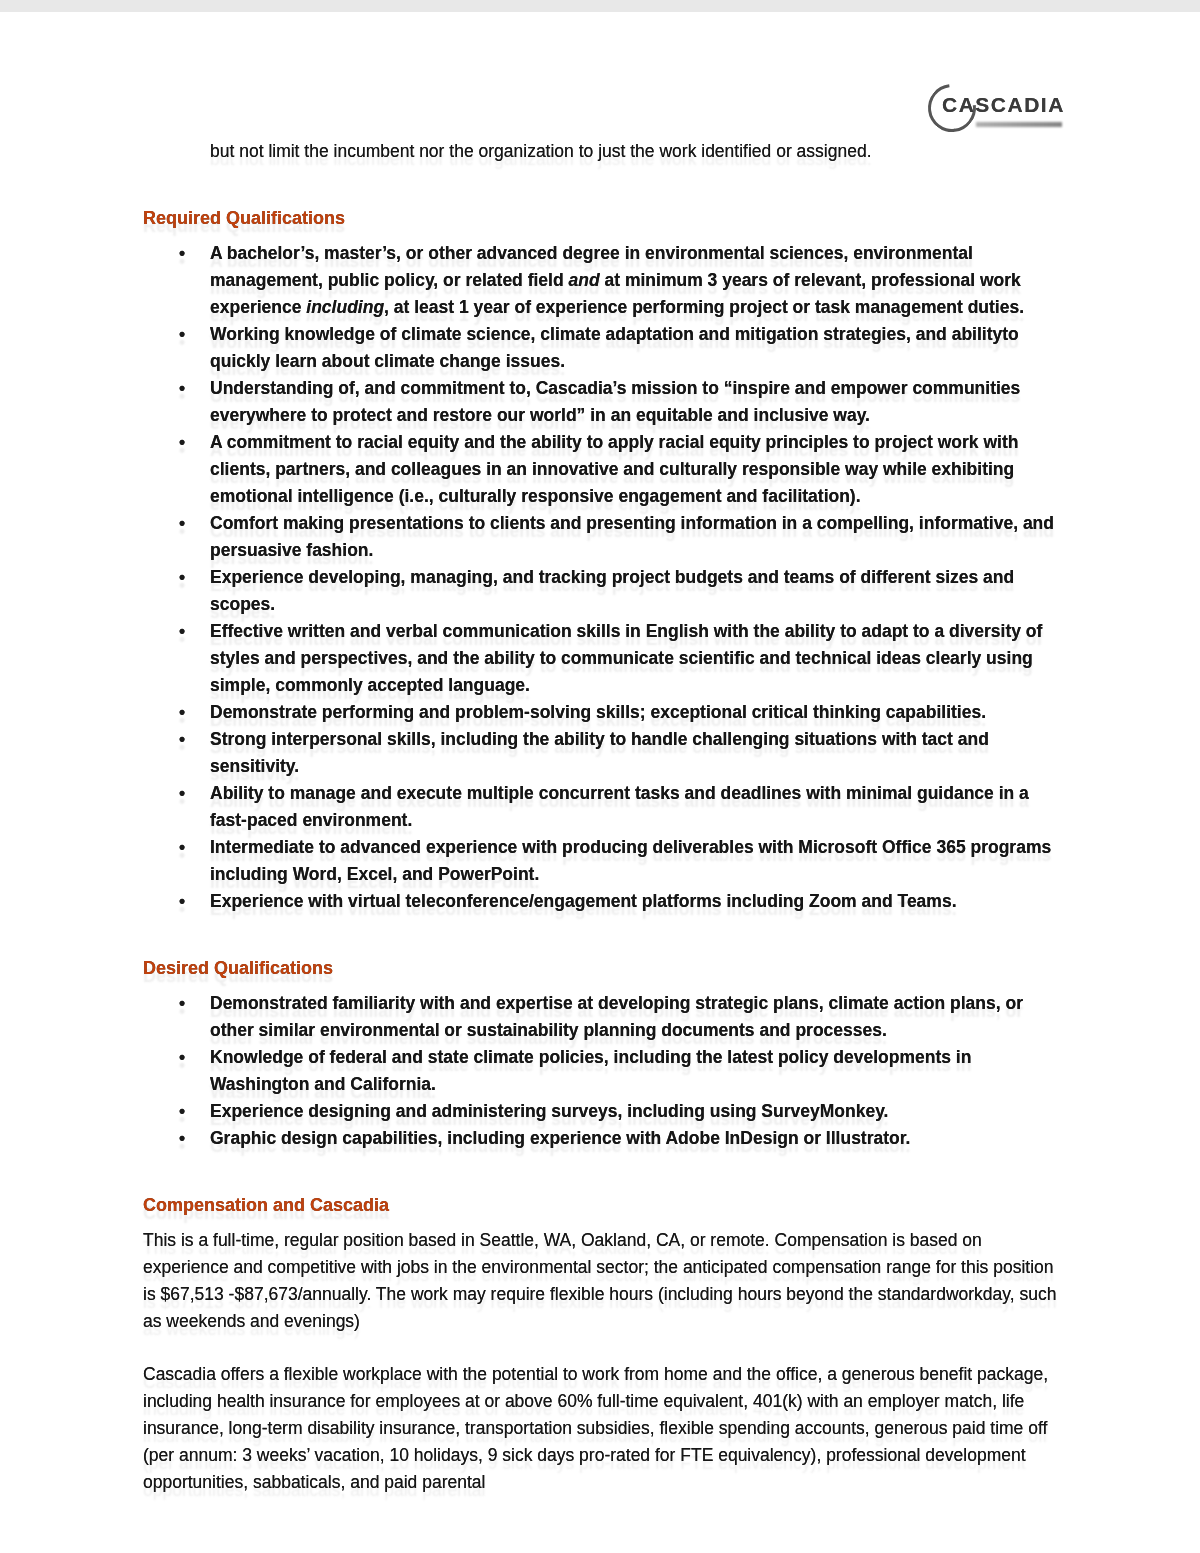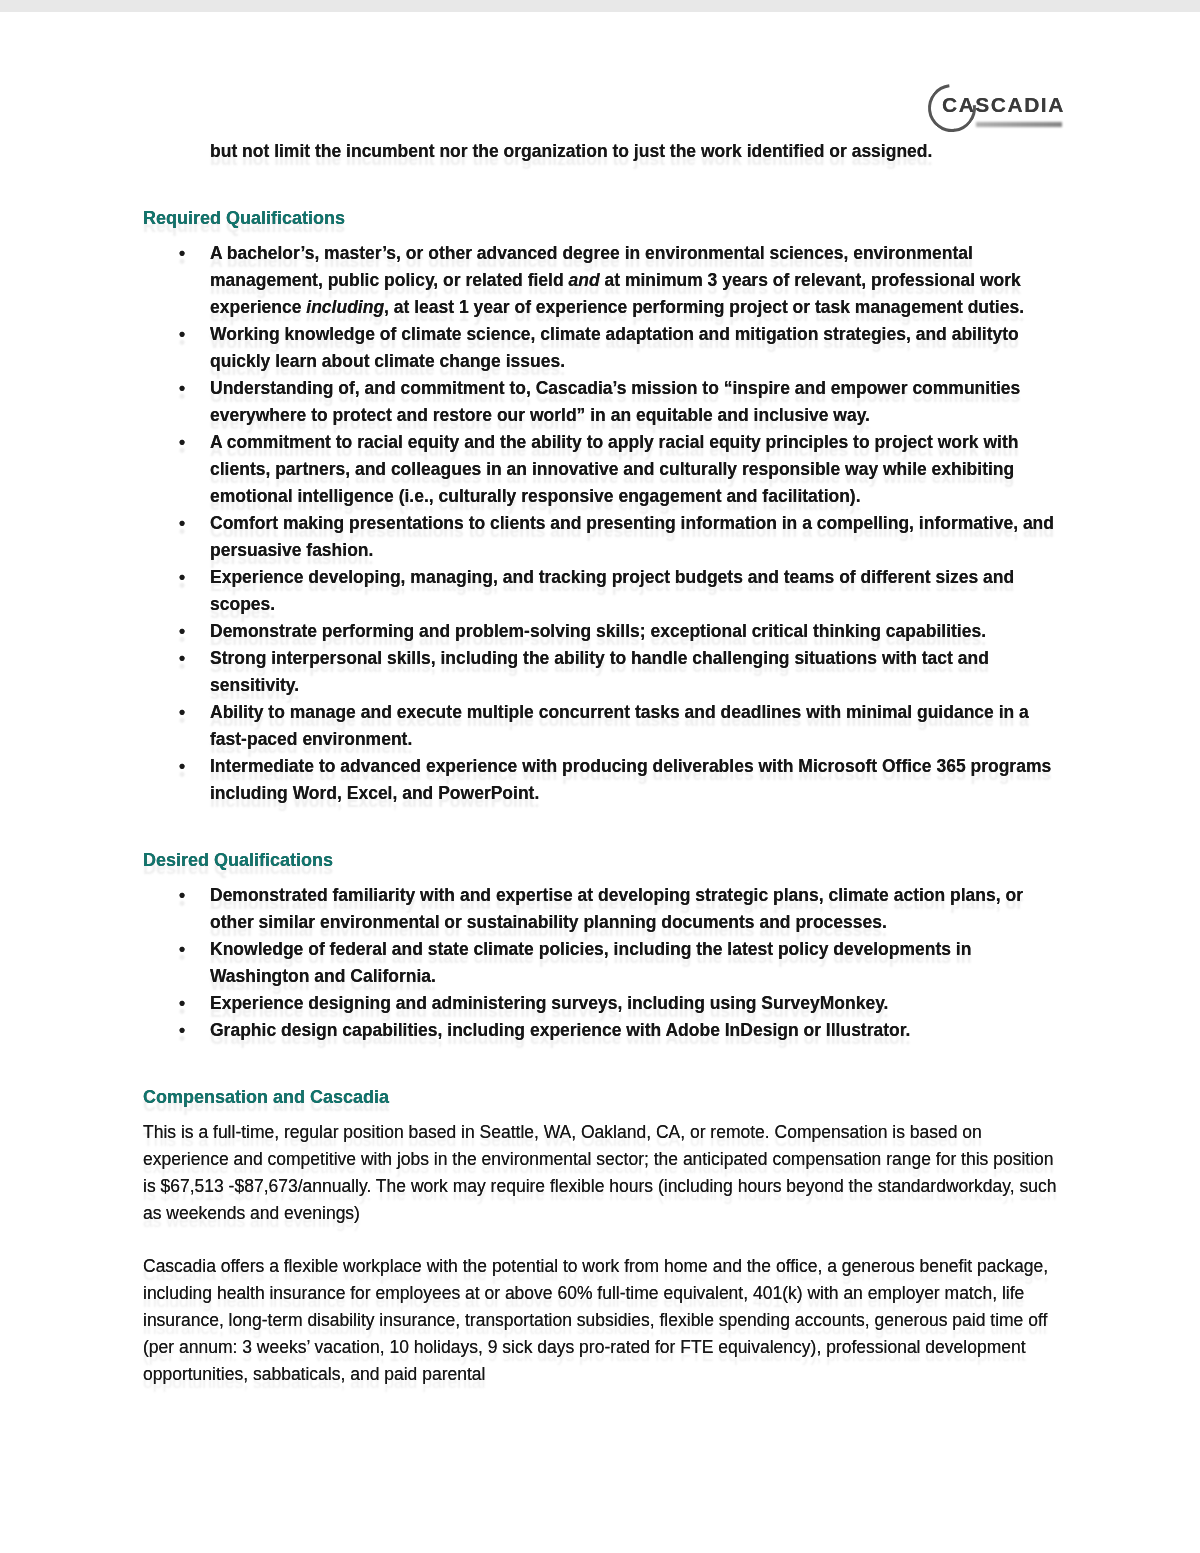--- a/index.html
+++ b/index.html
@@ -15,27 +15,26 @@
   .content {
     padding:0 132px 0 143px;
     font-size:17.5px;
     line-height:27px;
     
     text-shadow: 0 0 0.5px rgba(25,25,25,0.85), 0 8px 2px rgba(145,145,145,0.16);
   }
   .intro {
     margin:126px 0 0 0;
     text-indent:67px;
-    font-weight:bold;
   }
   h2.section-heading {
     font-size:18px;
     line-height:27px;
     font-weight:bold;
-    color:#0f766e;
+    color:#c2410c;
     margin:40px 0 8px 0;
   }
   ul.bullet-list { margin:0; padding:0; list-style:none; }
   ul.bullet-list li {
     position:relative;
     padding-left:67px;
     margin:0;
     font-weight:bold;
   }
   ul.bullet-list li::before {
@@ -90,24 +89,26 @@
     <p class="intro">but not limit the incumbent nor the organization to just the work identified or assigned.</p>
 
     <h2 class="section-heading">Required Qualifications</h2>
     <ul class="bullet-list">
       <li><span>A bachelor’s, master’s, or other advanced degree in environmental sciences, environmental management, public policy, or related field </span><em>and</em><span> at minimum 3 years of relevant, professional work experience </span><em>including</em><span>, at least 1 year of experience performing project or task management duties.</span></li>
       <li>Working knowledge of climate science, climate adaptation and mitigation strategies, and abilityto quickly learn about climate change issues.</li>
       <li>Understanding of, and commitment to, Cascadia’s mission to “inspire and empower communities everywhere to protect and restore our world” in an equitable and inclusive way.</li>
       <li>A commitment to racial equity and the ability to apply racial equity principles to project work with clients, partners, and colleagues in an innovative and culturally responsible way while exhibiting emotional intelligence (i.e., culturally responsive engagement and facilitation).</li>
       <li>Comfort making presentations to clients and presenting information in a compelling, informative, and persuasive fashion.</li>
       <li>Experience developing, managing, and tracking project budgets and teams of different sizes and scopes.</li>
+      <li>Effective written and verbal communication skills in English with the ability to adapt to a diversity of styles and perspectives, and the ability to communicate scientific and technical ideas clearly using simple, commonly accepted language.</li>
       <li>Demonstrate performing and problem-solving skills; exceptional critical thinking capabilities.</li>
       <li>Strong interpersonal skills, including the ability to handle challenging situations with tact and sensitivity.</li>
       <li>Ability to manage and execute multiple concurrent tasks and deadlines with minimal guidance in a fast-paced environment.</li>
       <li>Intermediate to advanced experience with producing deliverables with Microsoft Office 365 programs including Word, Excel, and PowerPoint.</li>
+      <li>Experience with virtual teleconference/engagement platforms including Zoom and Teams.</li>
     </ul>
 
     <h2 class="section-heading">Desired Qualifications</h2>
     <ul class="bullet-list">
       <li>Demonstrated familiarity with and expertise at developing strategic plans, climate action plans, or other similar environmental or sustainability planning documents and processes.</li>
       <li>Knowledge of federal and state climate policies, including the latest policy developments in Washington and California.</li>
       <li>Experience designing and administering surveys, including using SurveyMonkey.</li>
       <li>Graphic design capabilities, including experience with Adobe InDesign or Illustrator.</li>
     </ul>
 

